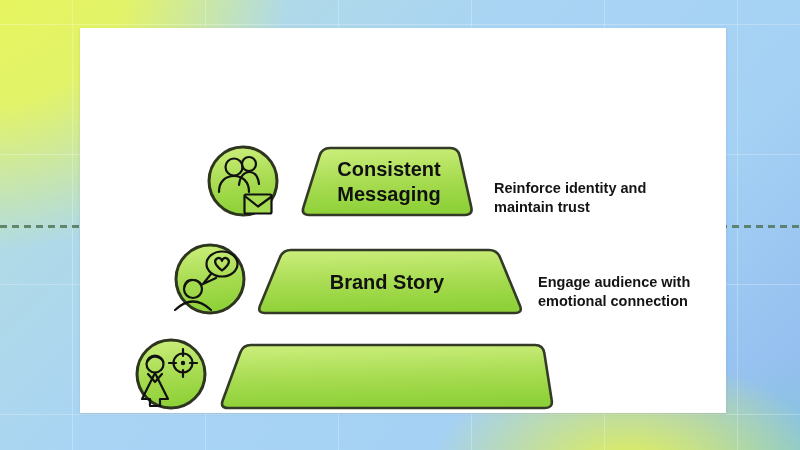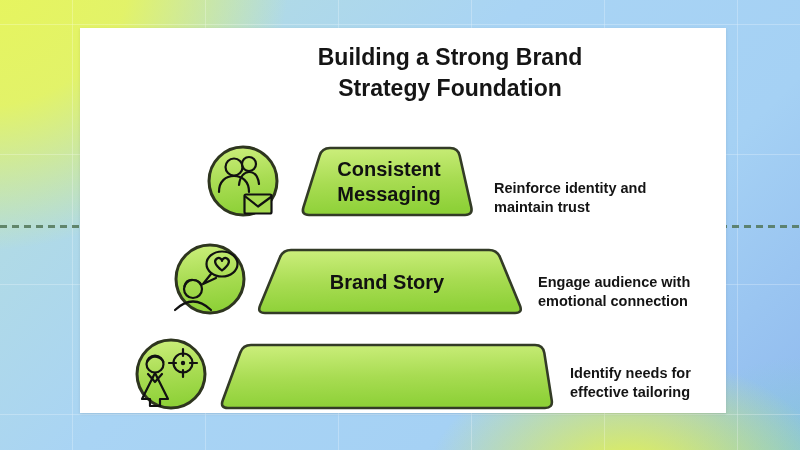--- a/index.html
+++ b/index.html
@@ -65,24 +65,20 @@
 </style>
 </head>
 <body>
 
 <div class="stage">
   <div class="grid-overlay"></div>
   <div class="dashed-line"></div>
 
   <div class="card">
 
-    <div class="title">
-      <div>Building a Strong Brand</div>
-      <div>Strategy Foundation</div>
-    </div>
 
     <svg class="pyramid-svg" viewBox="0 0 646 385">
       <defs>
         <linearGradient id="gFill" x1="0" y1="0" x2="0.12" y2="1">
           <stop offset="0" stop-color="#cdef7d"></stop>
           <stop offset="0.55" stop-color="#a8dc52"></stop>
           <stop offset="1" stop-color="#8ed138"></stop>
         </linearGradient>
       </defs>
 
@@ -121,15 +117,14 @@
         <circle cx="103" cy="335" r="2.2" fill="#111" stroke="none"></circle>
         <path d="M103,321 L103,328 M103,342 L103,349 M89,335 L96,335 M110,335 L117,335"></path>
       </g>
     </svg>
 
     <div class="level-label label-2">Brand Story</div>
     <div class="level-label label-1">Consistent Messaging</div>
 
     <div class="level-desc desc-1">Reinforce identity and maintain trust</div>
     <div class="level-desc desc-2">Engage audience with emotional connection</div>
-    <div class="level-desc desc-3">Identify needs for effective tailoring</div>
   </div>
 </div>
 
 </body></html>

